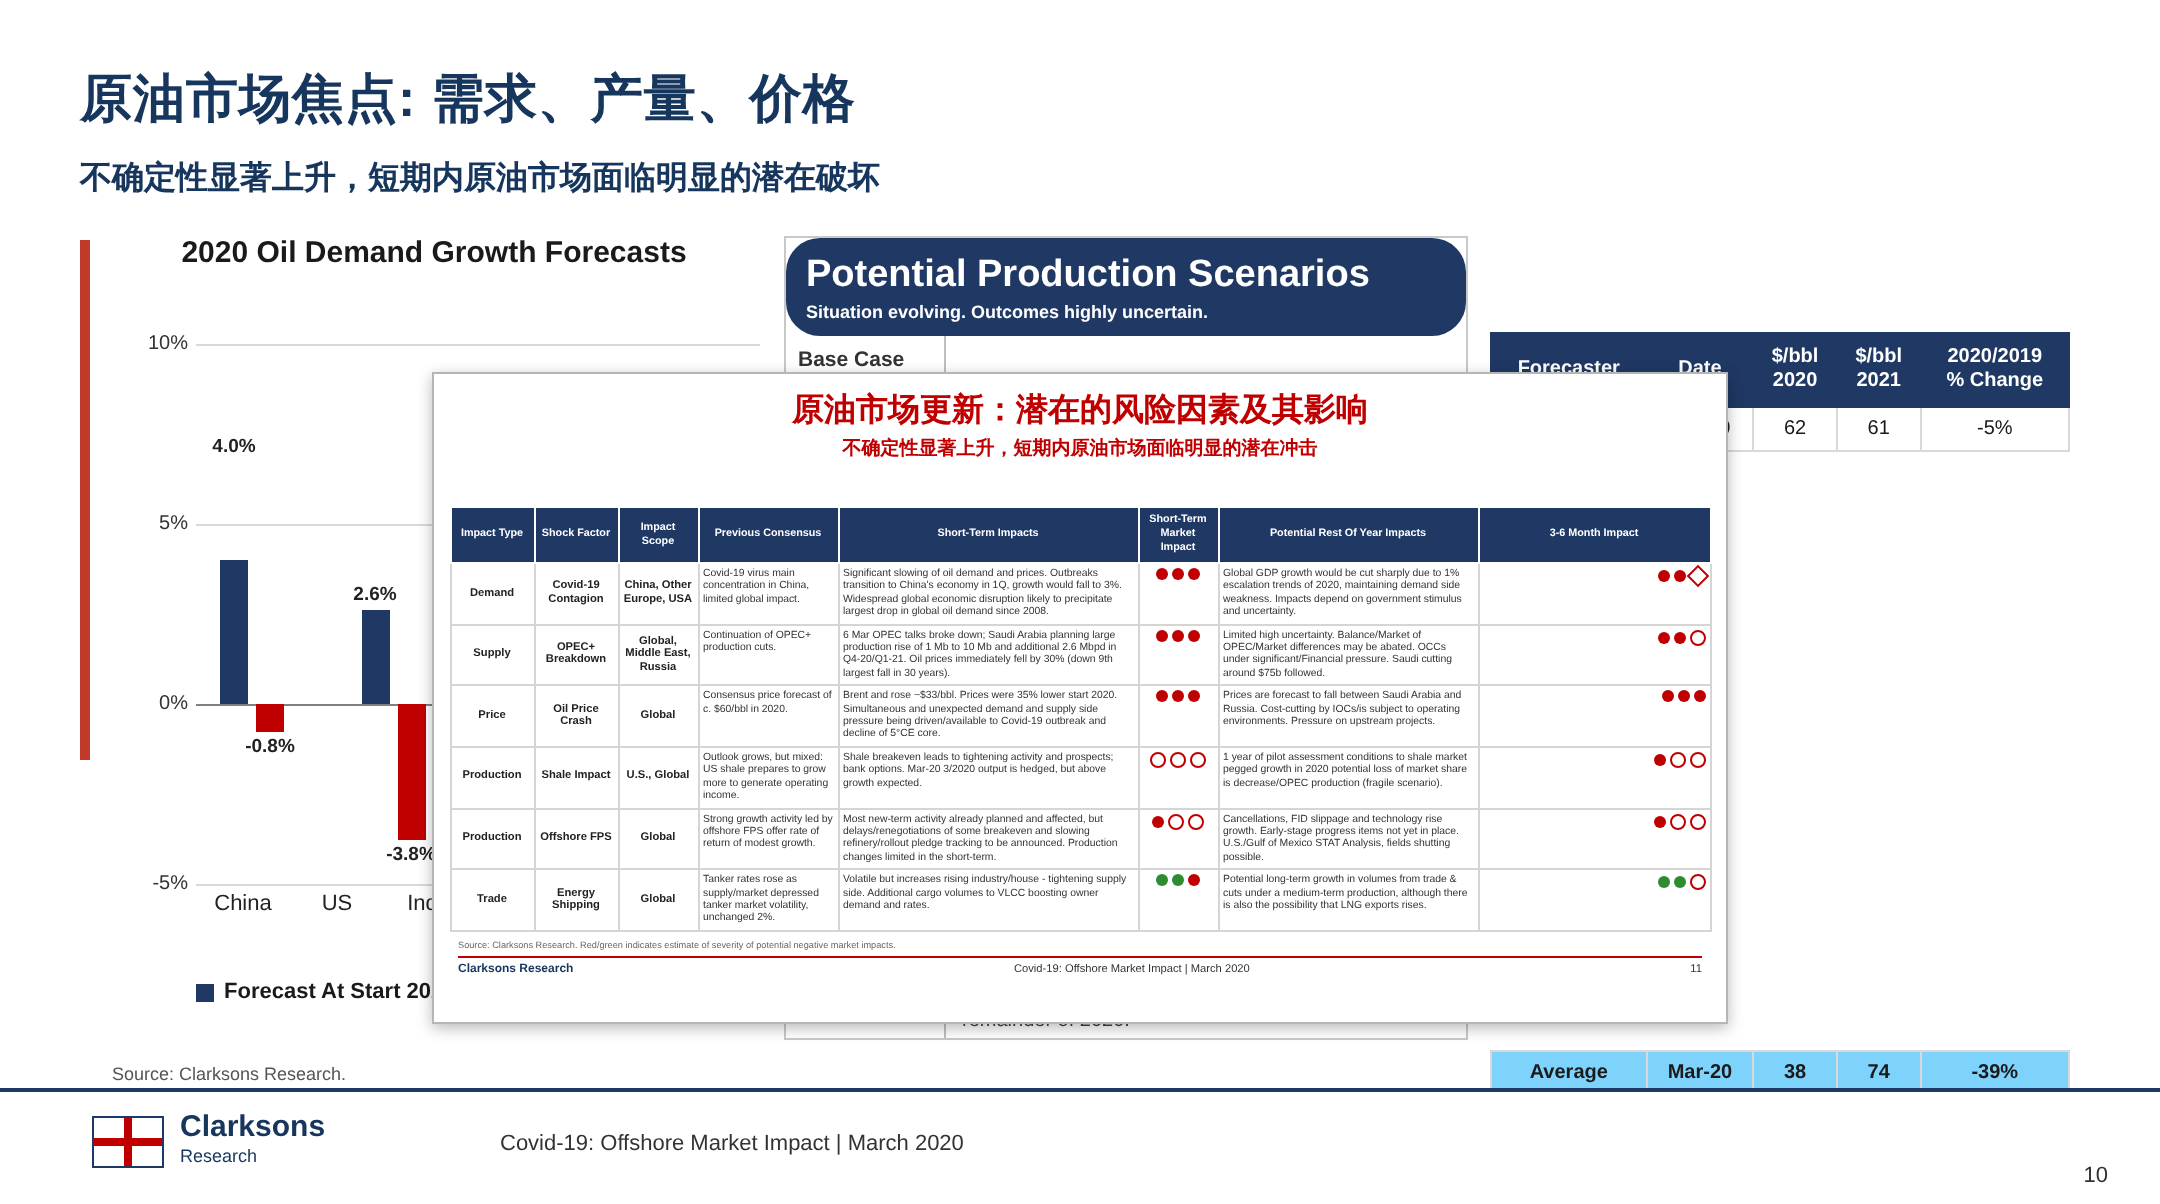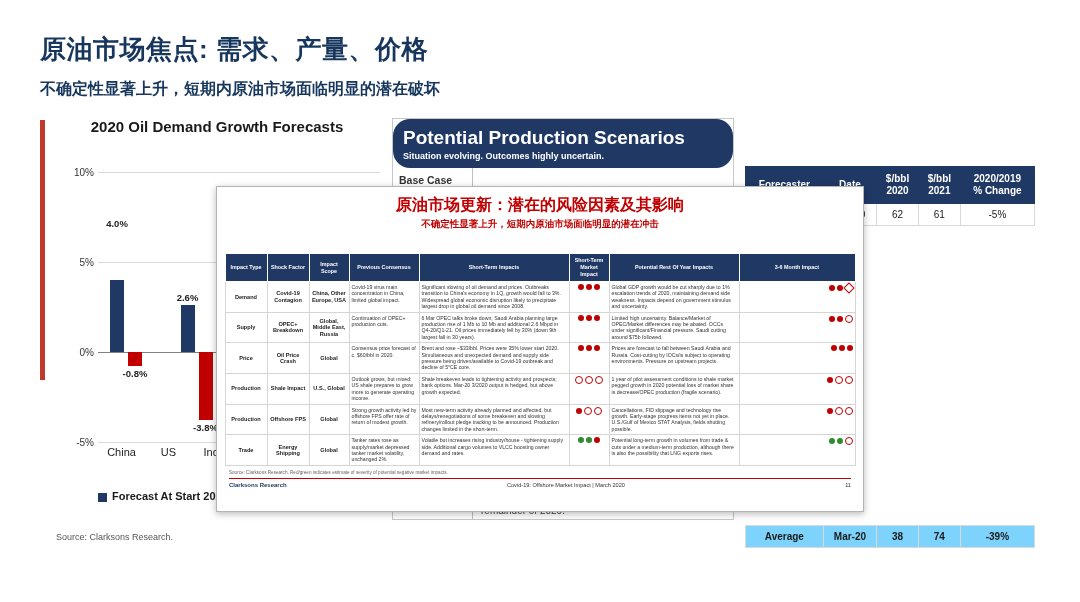--- a/index.html
+++ b/index.html
@@ -374,14 +374,25 @@
       </table>
 
     <div class="ov-source">Source: Clarksons Research. Red/green indicates estimate of severity of potential negative market impacts.</div>
     <div class="ov-foot">
       <div class="ov-logo">Clarksons Research</div>
       <div class="lbl">Covid-19: Offshore Market Impact | March 2020</div>
       <div class="lbl">11</div>
     </div>
   </div>
 
+  <div class="footbar">
+    <div class="foot-logo">
+      <div class="flag"></div>
+      <div class="foot-name">
+        <span>Clarksons</span>
+        <small>Research</small>
+      </div>
+    </div>
+    <div class="foot-center">Covid-19: Offshore Market Impact | March 2020</div>
+    <div class="page-no">10</div>
+  </div>
 
 </div>
 
 </body></html>

